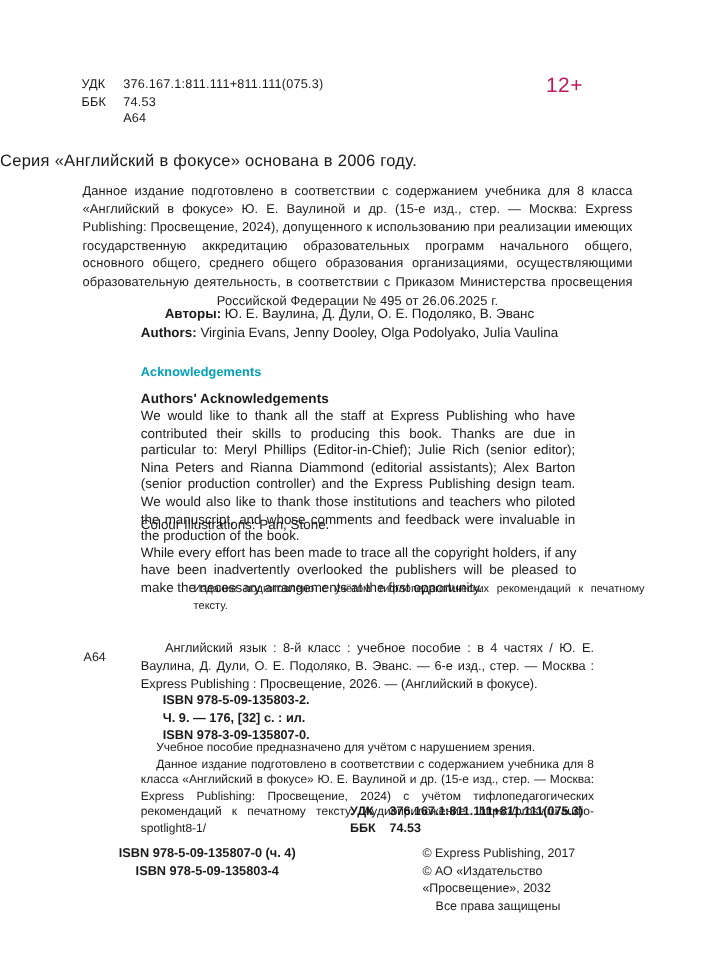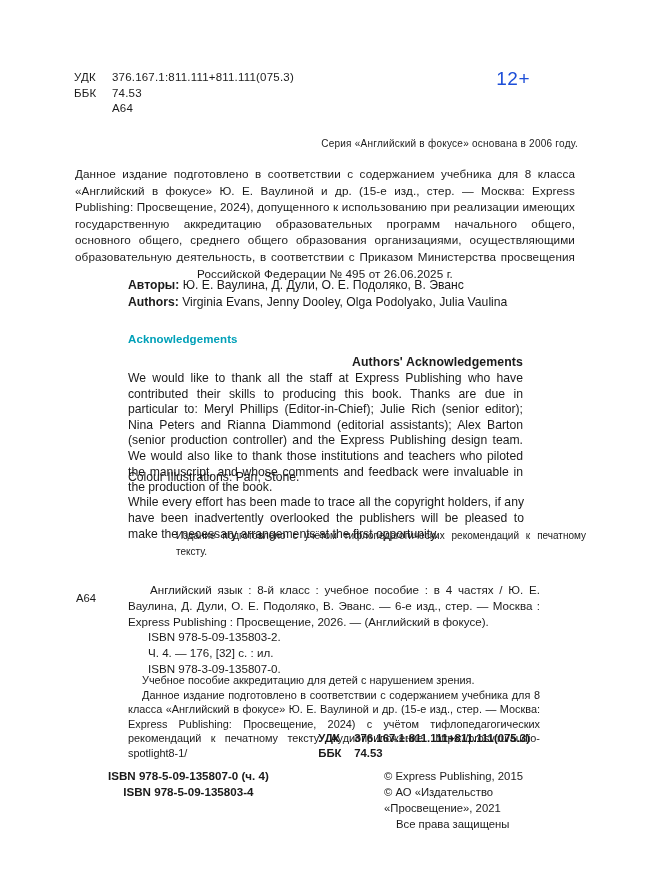--- a/index.html
+++ b/index.html
@@ -34,31 +34,31 @@
   .udk-label { width: 38px; flex: none; }
   .udk-value { white-space: nowrap; }
   .udk-row-indent { padding-left: 38px; }
 
   .age-badge {
     position: absolute;
     right: 48px;
     top: 68px;
     font-size: 19px;
     letter-spacing: 0.5px;
-    color: #1d4ed8;
+    color: #be185d;
   }
 
   
   .series-line {
     position: absolute;
     left: 0;
-    right: 0;
+    right: 12px;
     top: 138px;
-    text-align: right;
-    font-size: 10px;
+    text-align: left;
+    font-size: 15px;
     letter-spacing: 0.25px;
   }
 
   
   .compliance {
     position: absolute;
     left: 75px;
     top: 166px;
     width: 500px;
     font-size: 11.7px;
@@ -69,20 +69,21 @@
     hyphens: none;
   }
 
   
   .authors {
     position: absolute;
     left: 128px;
     top: 277px;
     font-size: 12.2px;
     line-height: 16.5px;
+    text-align: center;
   }
   .authors .lbl { font-weight: bold; }
 
   
   .ack {
     position: absolute;
     left: 128px;
     top: 333px;
     width: 395px;
   }
@@ -91,21 +92,20 @@
     font-weight: bold;
     color: #00a0b8;
     letter-spacing: 0.1px;
     margin-bottom: 10px;
   }
   .ack-sub {
     font-size: 12.3px;
     font-weight: bold;
     margin-bottom: 2px;
     letter-spacing: 0.1px;
-    text-align: right;
   }
   .ack-body {
     font-size: 12.2px;
     line-height: 15.6px;
     text-align: justify;
     hyphens: none;
   }
   .colour-illus {
     position: absolute;
     left: 128px;
@@ -147,20 +147,21 @@
     width: 412px;
     font-size: 11.6px;
     line-height: 15.8px;
     text-align: justify;
     hyphens: none;
   }
   .cat-block .first-line { text-indent: 22px; }
   .cat-block b { font-weight: normal; }
   .isbn-lines {
     margin-left: 20px;
+    font-weight: bold;
   }
   .isbn-lines div { white-space: nowrap; }
 
   .note-block {
     position: absolute;
     left: 128px;
     top: 673px;
     width: 412px;
     font-size: 10.9px;
     line-height: 14.6px;
@@ -248,45 +249,45 @@
   <div class="effort-note">While every effort has been made to trace all the copyright holders, if any have been inadvertently overlooked the publishers will be pleased to make the necessary arrangements at the first opportunity.</div>
 
   <div class="tiflo-note">Издание подготовлено с учётом тифлопедагогических рекомендаций к печатному тексту.</div>
 
   <div class="cat-index">А64</div>
 
   <div class="cat-block">
     <div class="first-line"><b>Английский язык</b><span> : 8-й класс : учебное пособие : в 4 частях / Ю. Е. Ваулина, Д. Дули, О. Е. Подоляко, В. Эванс. — 6-е изд., стер. — Москва : Express Publishing : Просвещение, 2026. — (Английский в фокусе).</span></div>
     <div class="isbn-lines">
       <div>ISBN 978-5-09-135803-2.</div>
-      <div>Ч. 4. — 176, [32] с. : ил.</div>
+      <div>Ч. 9. — 176, [32] с. : ил.</div>
       <div>ISBN 978-3-09-135807-0.</div>
     </div>
   </div>
 
   <div class="note-block">
-    <p>Учебное пособие аккредитацию для детей с нарушением зрения.</p>
+    <p>Учебное пособие предназначено для учётом с нарушением зрения.</p>
     <p>Данное издание подготовлено в соответствии с содержанием учебника для 8 класса «Английский в фокусе» Ю. Е. Ваулиной и др. (15-е изд., стер. — Москва: Express Publishing: Просвещение, 2024) с учётом тифлопедагогических рекомендаций к печатному тексту. Аудиоприложение: https://prosv.ru/audio-spotlight8-1/</p>
   </div>
 
   <div class="udk-bottom">
     <div class="r">
       <span class="l">УДК</span>
       <span>376.167.1:811.111+811.111(075.3)</span>
     </div>
     <div class="r">
       <span class="l">ББК</span>
       <span>74.53</span>
     </div>
   </div>
 
   <div class="footer-isbn">
     <div>ISBN 978-5-09-135807-0 (ч. 4)</div>
     <div>ISBN 978-5-09-135803-4</div>
   </div>
 
   <div class="footer-copy">
-    <div>© Express Publishing, 2015</div>
-    <div>© АО «Издательство «Просвещение», 2021</div>
+    <div>© Express Publishing, 2017</div>
+    <div>© АО «Издательство «Просвещение», 2032</div>
     <div class="indent">Все права защищены</div>
   </div>
 
 </div>
 
 </body></html>

